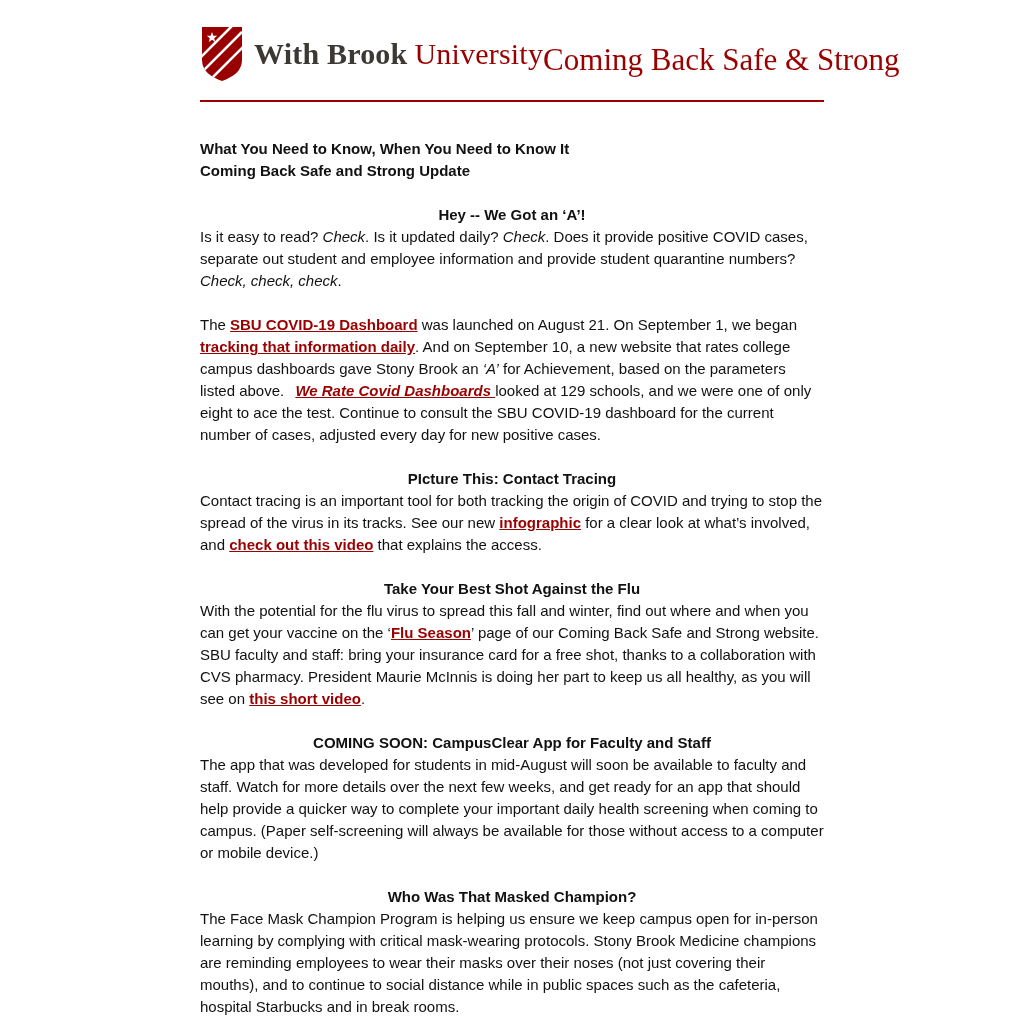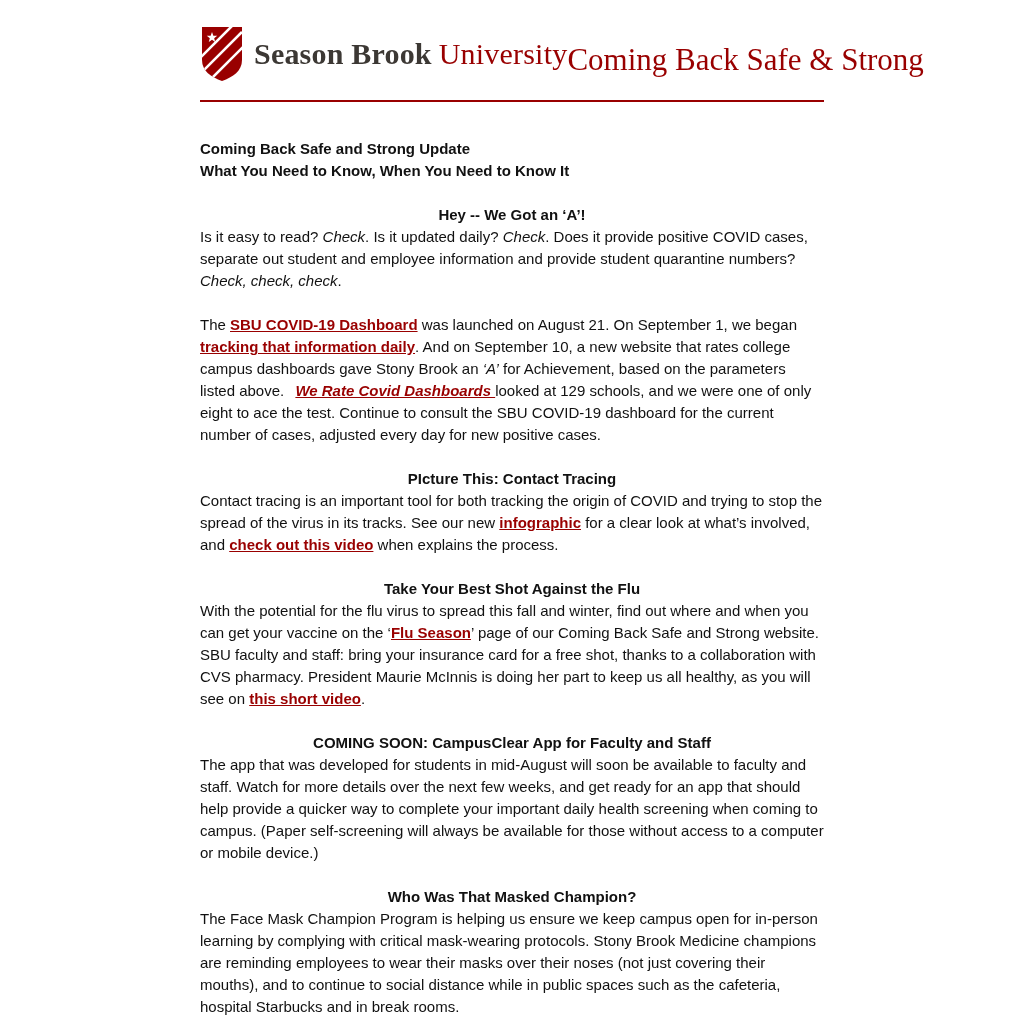--- a/index.html
+++ b/index.html
@@ -82,41 +82,41 @@
             </defs>
             <path d="M2 1 H42 V34 C42 45 33 51 22 55 C11 51 2 45 2 34 Z" fill="#990000"></path>
             <g clip-path="url(#shieldClip)" stroke="#ffffff" stroke-width="2.6">
               <line x1="6" y1="58" x2="50" y2="14"></line>
               <line x1="-2" y1="50" x2="42" y2="6"></line>
               <line x1="-10" y1="42" x2="34" y2="-2"></line>
             </g>
             <polygon fill="#ffffff" points="12,6 13.35,9.64 17.23,9.8 14.19,12.21 15.23,15.95 12,13.8 8.77,15.95 9.81,12.21 6.77,9.8 10.65,9.64"></polygon>
           </svg>
         </span>
-        <span class="wordmark"><span class="wm-primary">Season Brook</span><span class="wm-secondary">University</span></span>
+        <span class="wordmark"><span class="wm-primary">With Brook</span><span class="wm-secondary">University</span></span>
       </div>
       <div class="tagline">Coming Back Safe &amp; Strong</div>
     </header>
 
     <hr class="rule">
 
     <main class="article">
       <div class="intro">
+        <div class="intro-line">What You Need to Know, When You Need to Know It</div>
         <div class="intro-line">Coming Back Safe and Strong Update</div>
-        <div class="intro-line">What You Need to Know, When You Need to Know It</div>
       </div>
       <div id="sections">
           <section class="section">
             <h2 class="section-heading">Hey -- We Got an ‘A’!</h2>
             <p class="para"><span>Is it easy to read? </span><em>Check</em><span>. Is it updated daily? </span><em>Check</em><span>. Does it provide positive COVID cases, separate out student and employee information and provide student quarantine numbers? </span><em>Check, check, check</em><span>.</span></p>
             <p class="para"><span>The </span><a class="inline-link" tabindex="0">SBU COVID-19 Dashboard</a><span> was launched on August 21. On September 1, we began </span><a class="inline-link" tabindex="0">tracking that information daily</a><span>. And on September 10, a new website that rates college campus dashboards gave Stony Brook an </span><em>‘A’</em><span> for Achievement, based on the parameters listed above. </span><a class="inline-link italic" tabindex="0">We Rate Covid Dashboards </a><span>looked at 129 schools, and we were one of only eight to ace the test. Continue to consult the SBU COVID-19 dashboard for the current number of cases, adjusted every day for new positive cases.</span></p>
           </section>
           <section class="section">
             <h2 class="section-heading">PIcture This: Contact Tracing</h2>
-            <p class="para"><span>Contact tracing is an important tool for both tracking the origin of COVID and trying to stop the spread of the virus in its tracks. See our new </span><a class="inline-link" tabindex="0">infographic</a><span> for a clear look at what’s involved, and </span><a class="inline-link" tabindex="0">check out this video</a><span> when explains the process.</span></p>
+            <p class="para"><span>Contact tracing is an important tool for both tracking the origin of COVID and trying to stop the spread of the virus in its tracks. See our new </span><a class="inline-link" tabindex="0">infographic</a><span> for a clear look at what’s involved, and </span><a class="inline-link" tabindex="0">check out this video</a><span> that explains the access.</span></p>
           </section>
           <section class="section">
             <h2 class="section-heading">Take Your Best Shot Against the Flu</h2>
             <p class="para"><span>With the potential for the flu virus to spread this fall and winter, find out where and when you can get your vaccine on the ‘</span><a class="inline-link" tabindex="0">Flu Season</a><span>’ page of our Coming Back Safe and Strong website. SBU faculty and staff: bring your insurance card for a free shot, thanks to a collaboration with CVS pharmacy. President Maurie McInnis is doing her part to keep us all healthy, as you will see on </span><a class="inline-link" tabindex="0">this short video</a><span>.</span></p>
           </section>
           <section class="section">
             <h2 class="section-heading">COMING SOON: CampusClear App for Faculty and Staff</h2>
             <p class="para"><span>The app that was developed for students in mid-August will soon be available to faculty and staff. Watch for more details over the next few weeks, and get ready for an app that should help provide a quicker way to complete your important daily health screening when coming to campus. (Paper self-screening will always be available for those without access to a computer or mobile device.)</span></p>
           </section>
           <section class="section">

